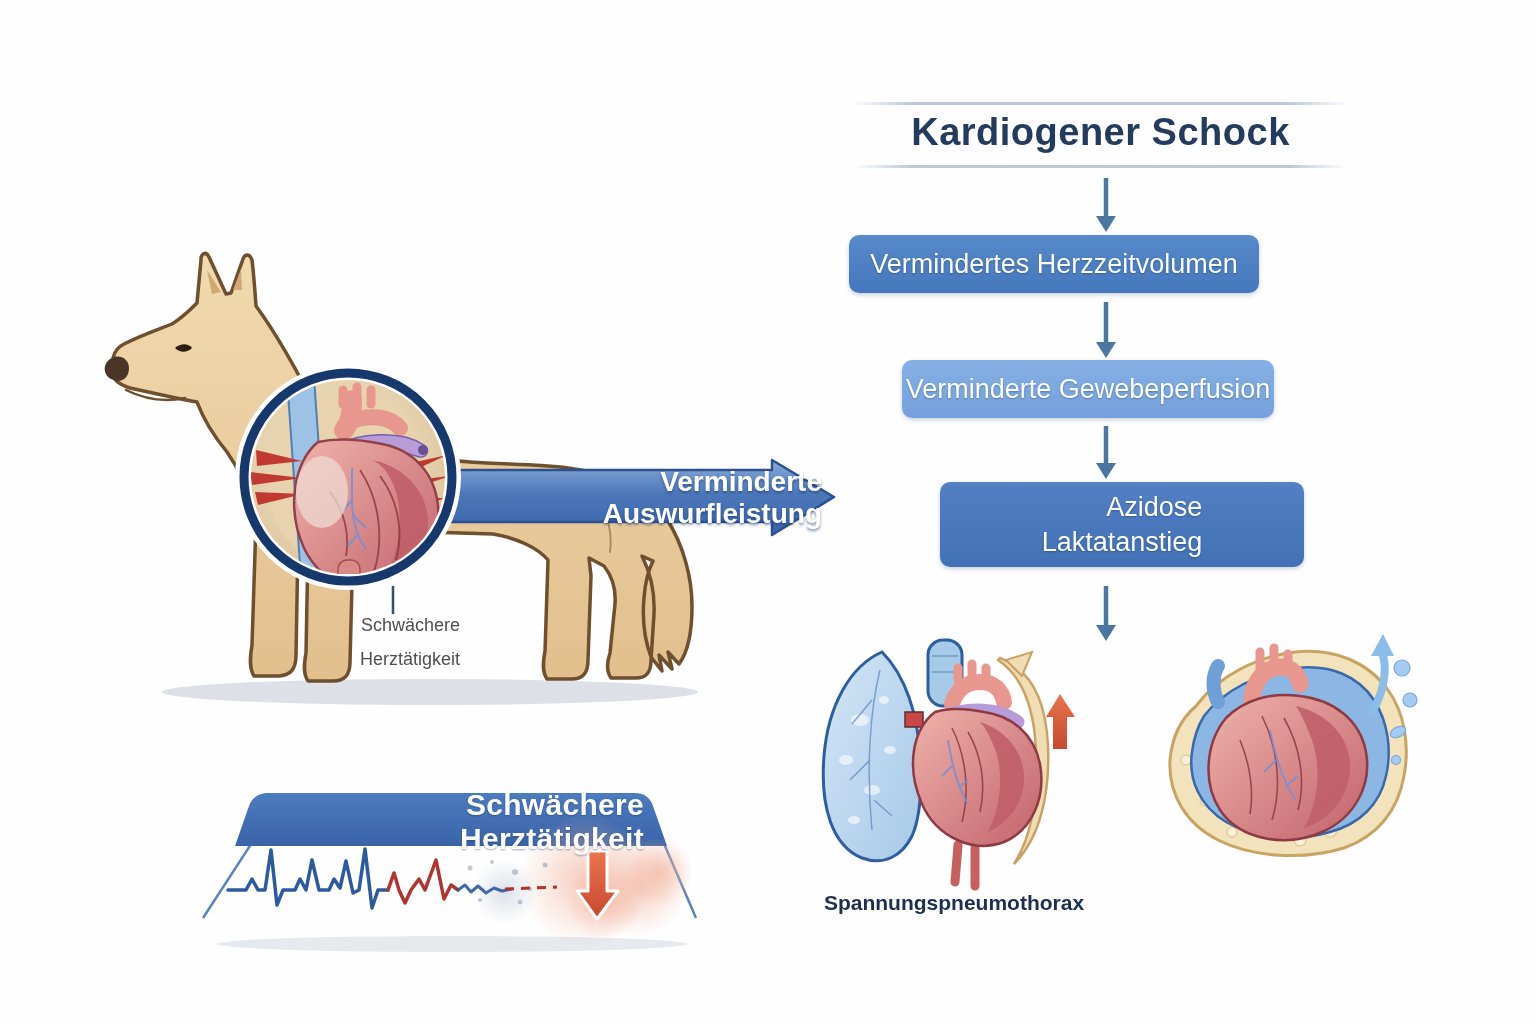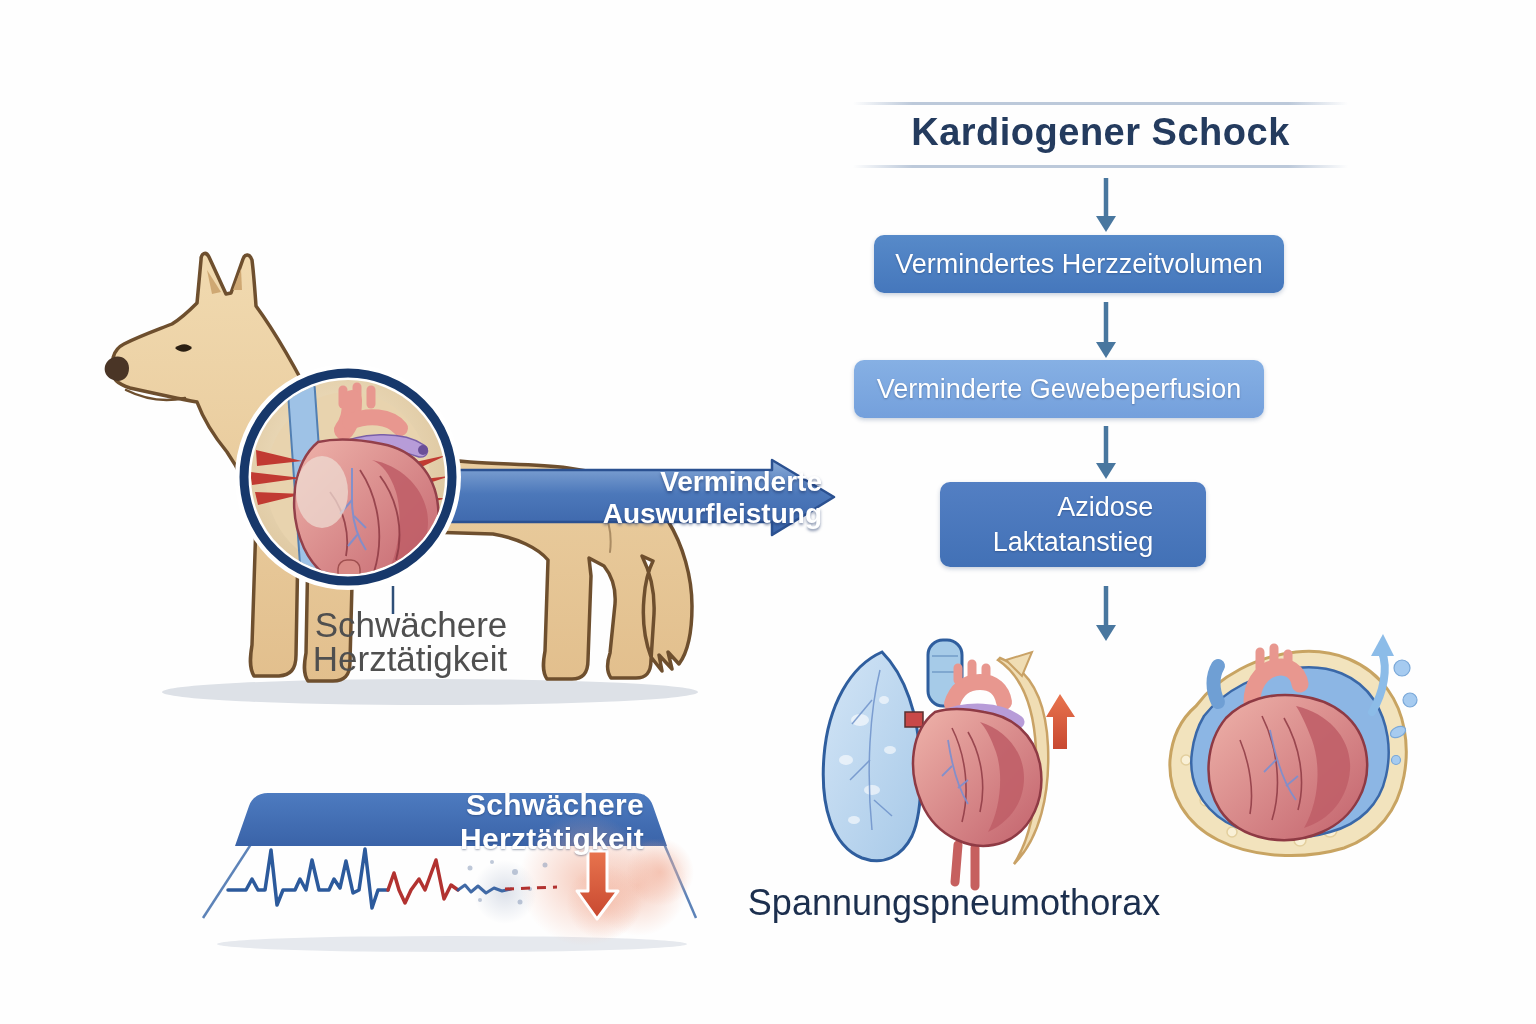--- a/index.html
+++ b/index.html
@@ -22,29 +22,29 @@
   .box-dark{background:linear-gradient(180deg,#578ac9,#4577bc);}
   .box-light{background:linear-gradient(180deg,#86b0e4,#74a0dc);}
   .box-mid{background:linear-gradient(180deg,#537fc3,#4271b6);}
 
   
   .arrow-label{left:444px;top:478px;width:378px;height:40px;
     font-size:28px;font-weight:700;color:#fff;text-shadow:0 2px 3px rgba(25,50,100,.55);}
 
   
   .dog-caption{left:300px;top:608px;width:220px;
-    font-size:35px;color:#4f4f4f;line-height:34px;}
+    font-size:18px;color:#4f4f4f;line-height:34px;}
 
   
   .banner-label{left:276px;top:801px;width:368px;height:42px;
     font-size:30px;font-weight:700;color:#fff;text-shadow:0 1px 2px rgba(20,40,80,.4);letter-spacing:.3px;}
 
   
   .outcome-caption{top:884px;width:420px;height:38px;
-    font-size:36px;font-weight:400;color:#1c2f4e;}
+    font-size:21px;font-weight:700;color:#1c2f4e;}
 </style>
 </head>
 <body>
 
 <div id="stage">
 
   <svg class="abs" style="left:0;top:0" width="1536" height="1024" viewBox="0 0 1536 1024">
     <defs>
       <linearGradient id="coatGrad" x1="0" y1="0" x2="0" y2="1">
         <stop offset="0" stop-color="#f1dab0"></stop>
@@ -354,23 +354,23 @@
         <ellipse cx="1398" cy="732" rx="8" ry="5" transform="rotate(-25 1398 732)"></ellipse>
         <circle cx="1396" cy="760" r="4.5"></circle>
       </g>
     </g>
   </svg>
 
   <div class="abs title-rule" style="top:102px"></div>
   <div class="abs ctr page-title">Kardiogener Schock</div>
   <div class="abs title-rule" style="top:165px"></div>
 
-  <div class="abs ctr flowbox box-dark" style="left:874px;top:235px;width:410px;height:58px">Vermindertes Herzzeitvolumen</div>
-  <div class="abs ctr flowbox box-light" style="left:854px;top:360px;width:410px;height:58px">Verminderte Gewebeperfusion</div>
-  <div class="abs ctr flowbox box-mid prelines" style="left:940px;top:482px;width:266px;height:85px;line-height:35px">Azidose
+  <div class="abs ctr flowbox box-dark" style="left:849px;top:235px;width:410px;height:58px">Vermindertes Herzzeitvolumen</div>
+  <div class="abs ctr flowbox box-light" style="left:902px;top:360px;width:372px;height:58px">Verminderte Gewebeperfusion</div>
+  <div class="abs ctr flowbox box-mid prelines" style="left:940px;top:482px;width:364px;height:85px;line-height:35px">Azidose
 Laktatanstieg</div>
 
   <div class="abs ctr arrow-label">Verminderte Auswurfleistung</div>
 
   <div class="abs ctr prelines dog-caption">Schwächere
 Herztätigkeit</div>
 
   <div class="abs ctr banner-label">Schwächere Herztätigkeit</div>
 
   <div class="abs ctr outcome-caption" style="left:744px">Spannungspneumothorax</div>

